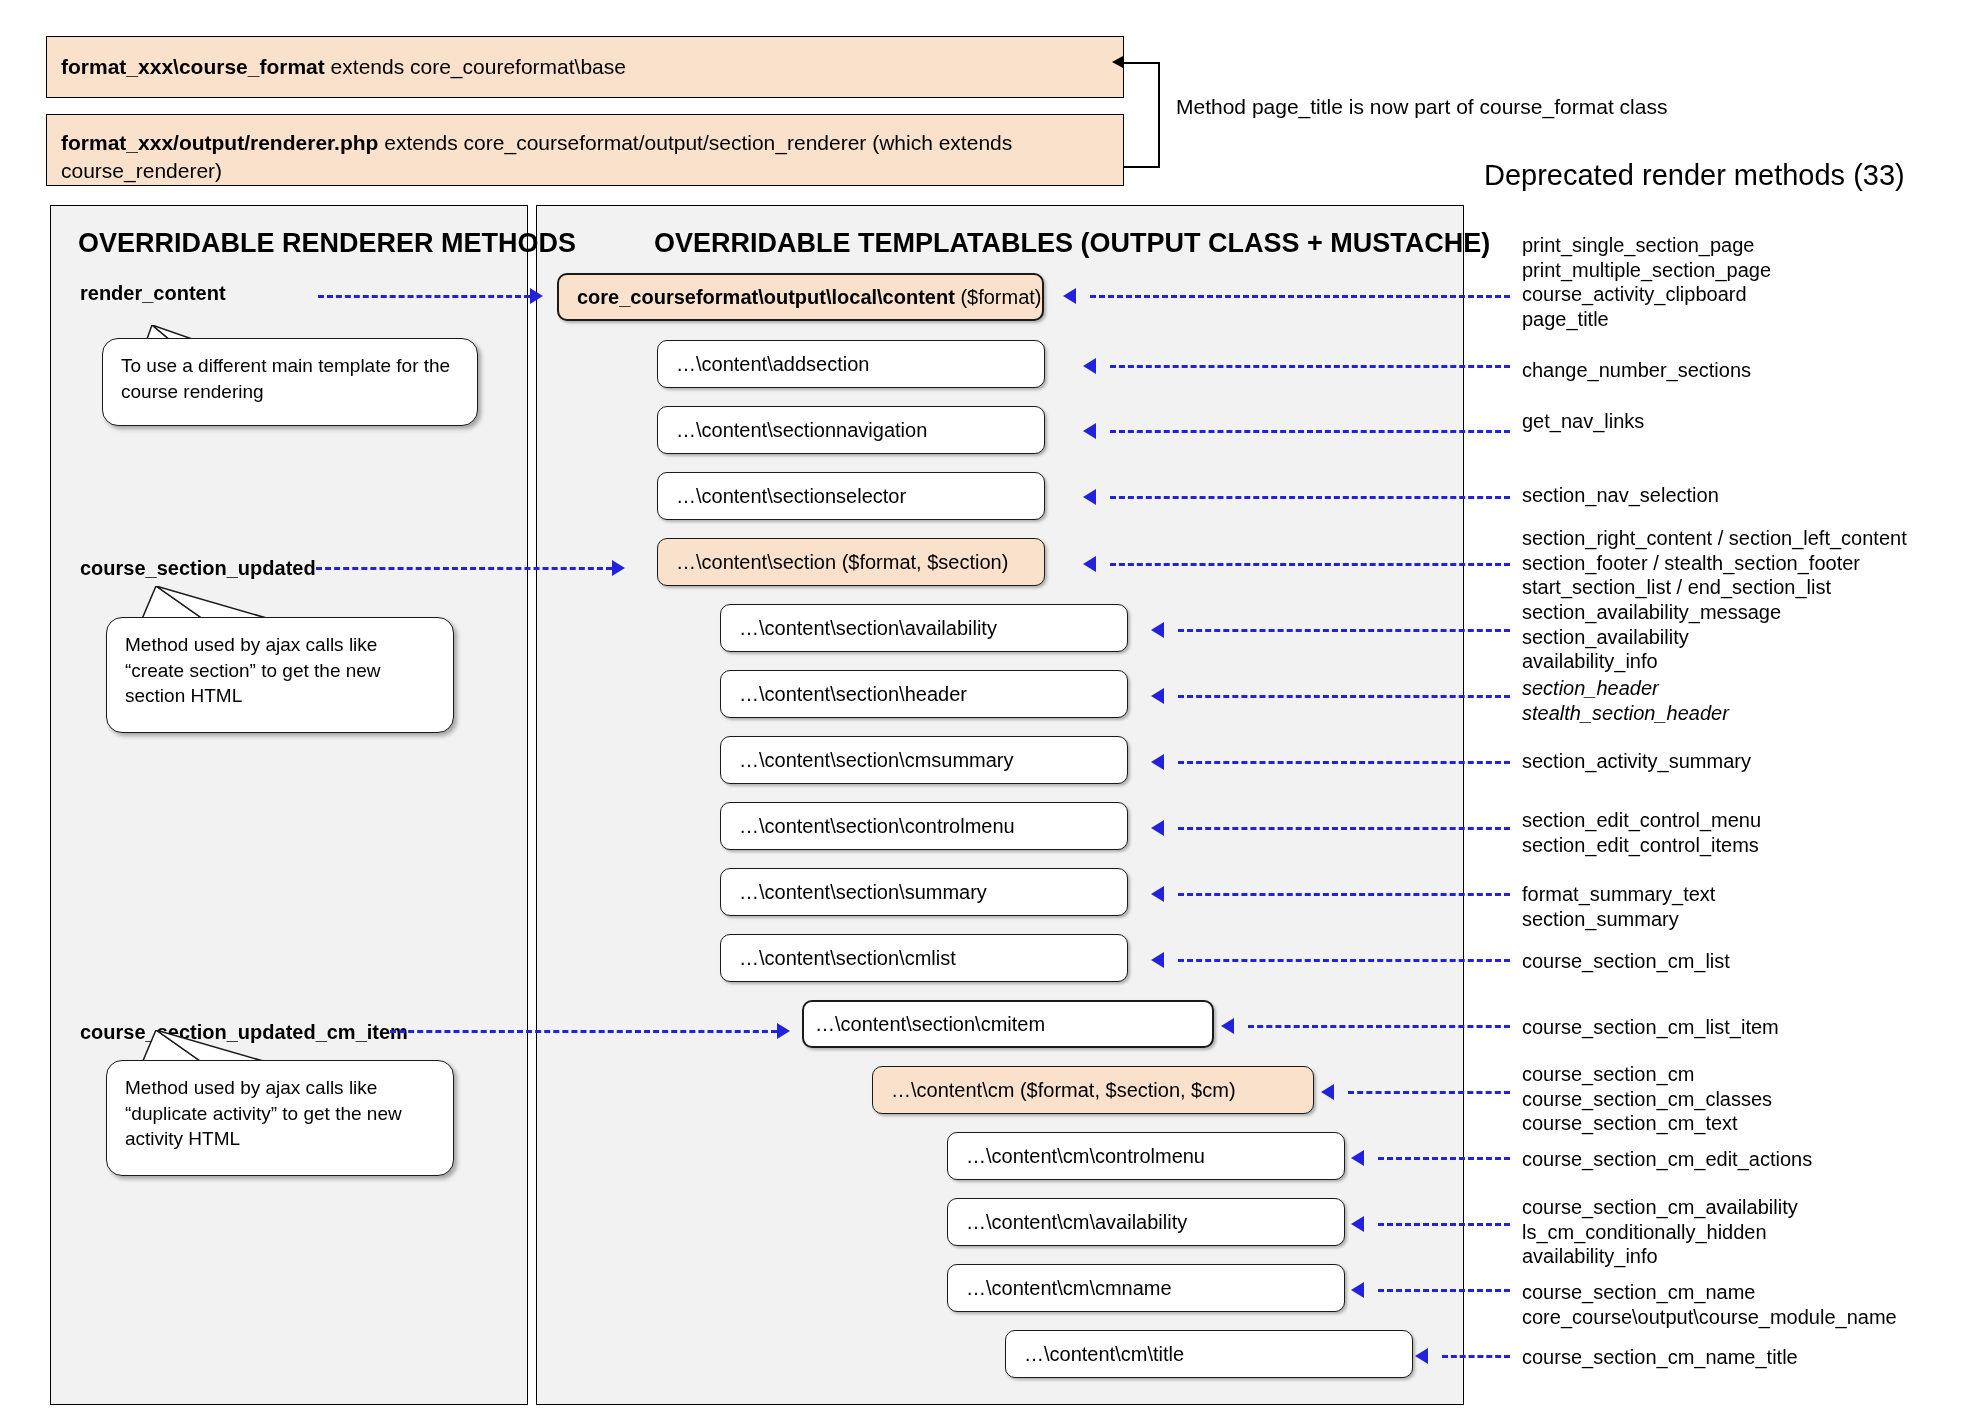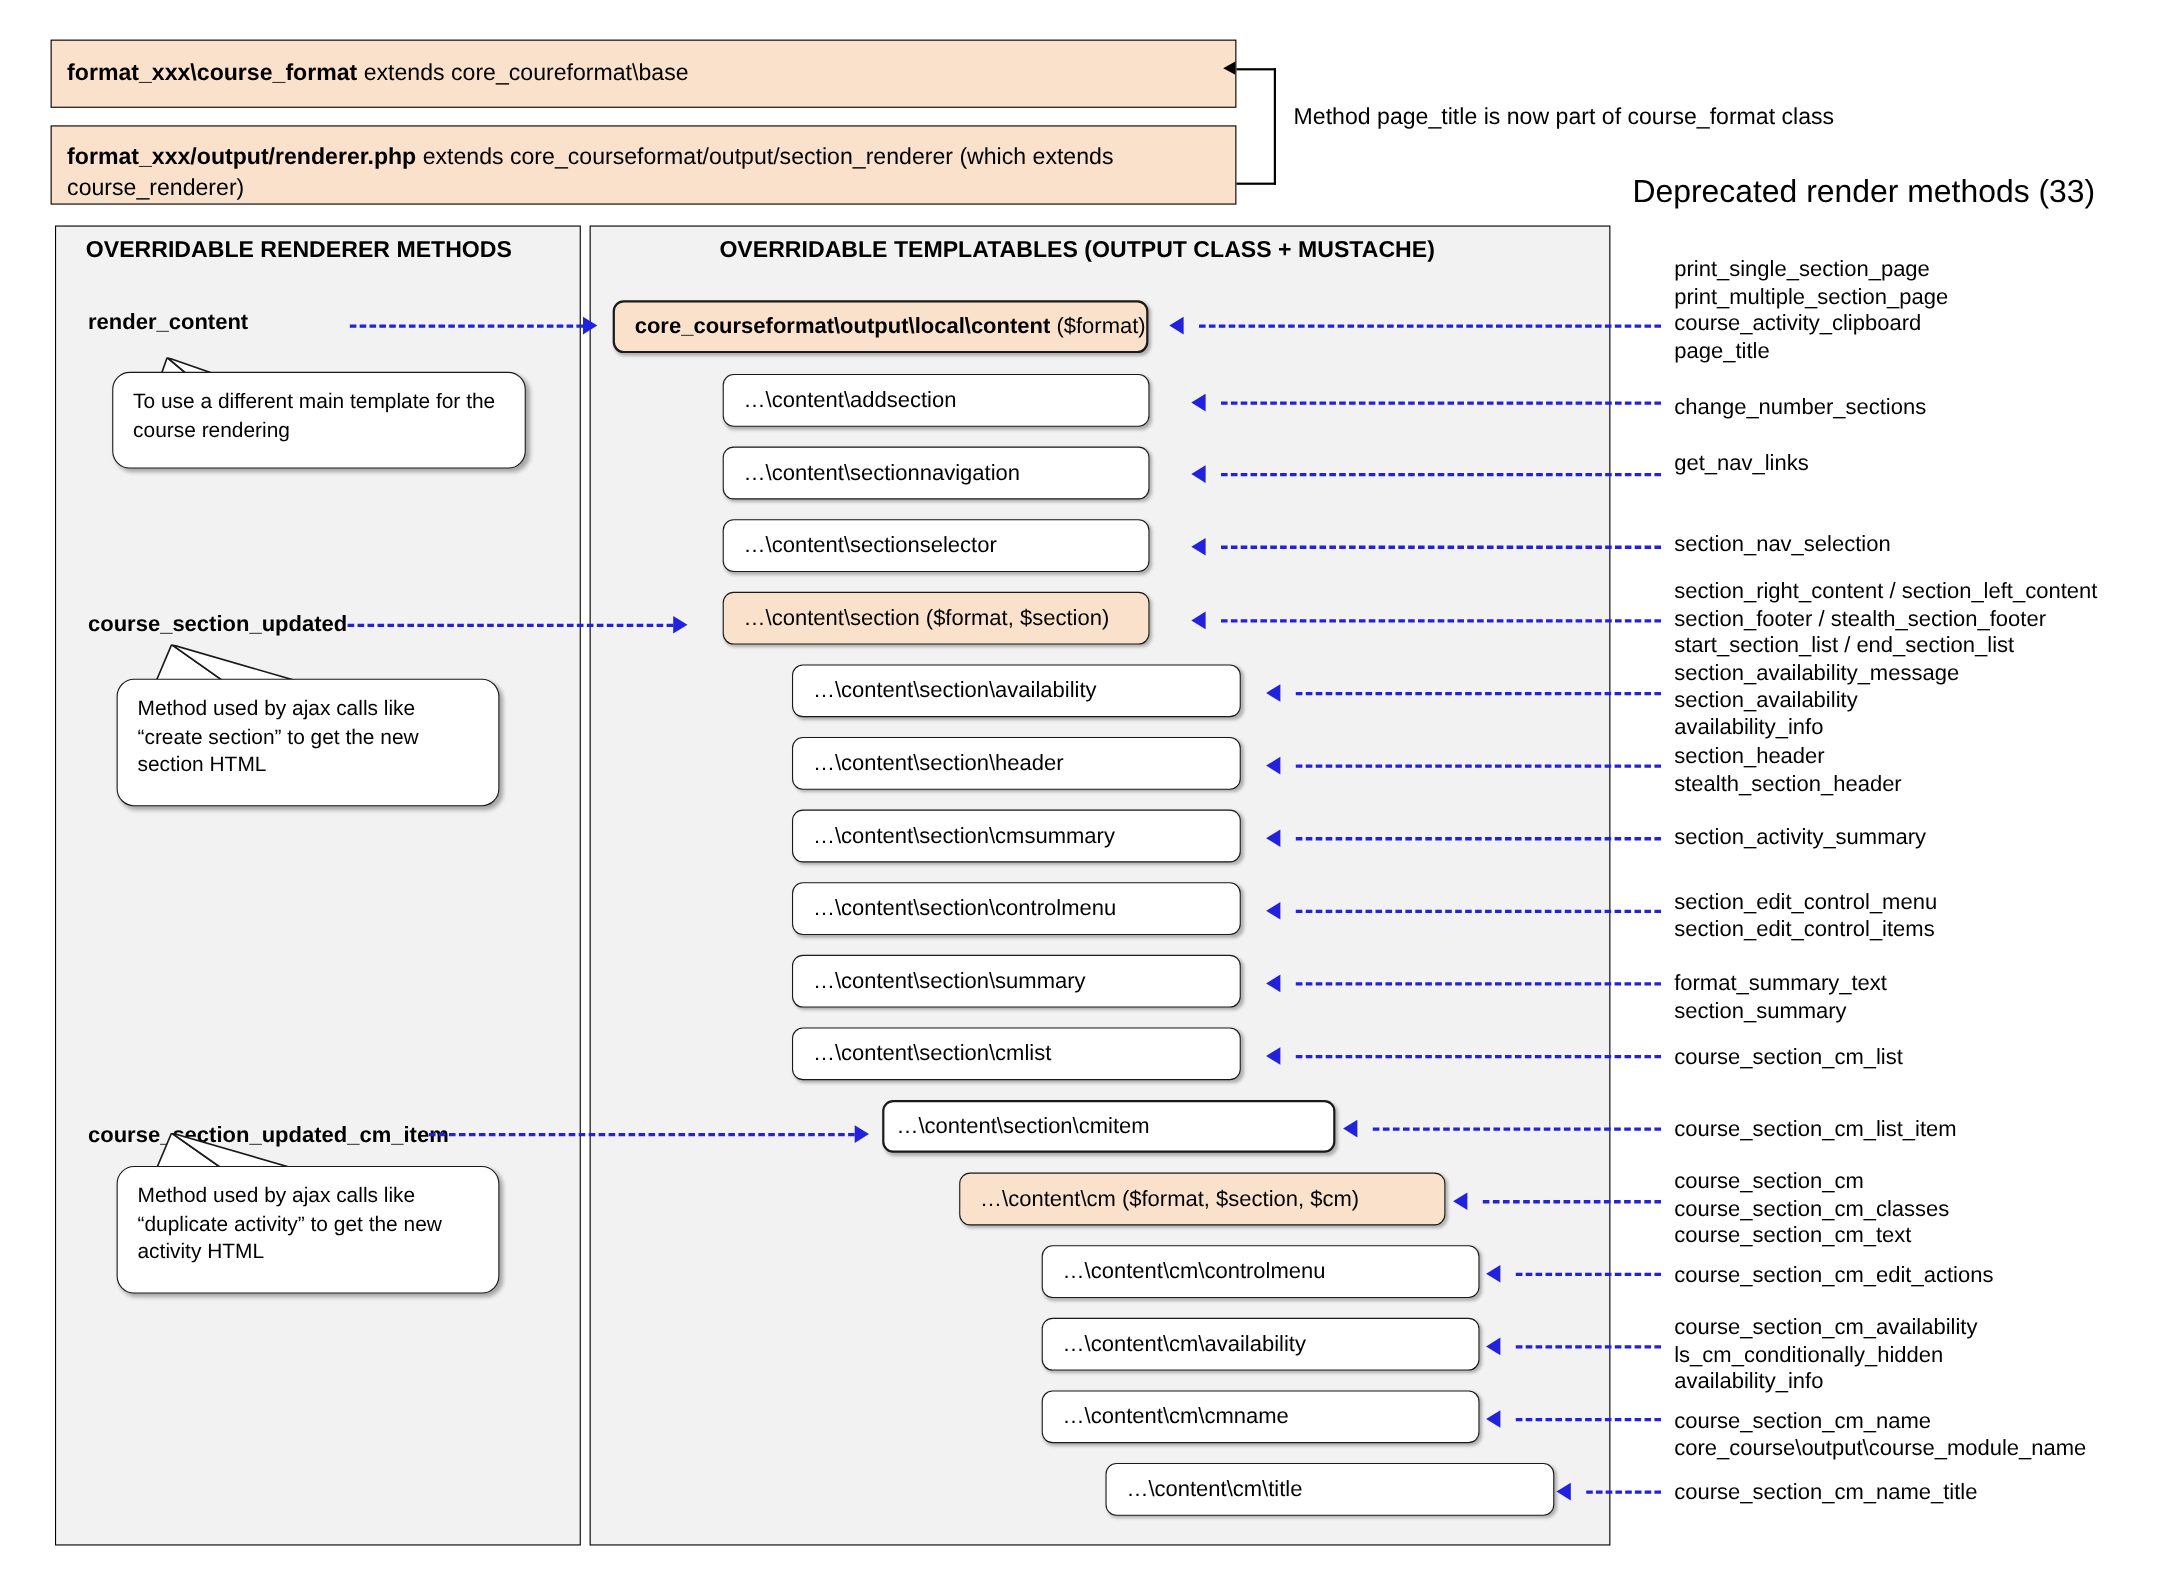--- a/index.html
+++ b/index.html
@@ -76,22 +76,22 @@
     position: absolute;
     background: #f2f2f2;
     border: 1px solid #000000;
     box-sizing: border-box;
   }
   #panel-left   { left: 50px;  top: 205px; width: 478px;  height: 1200px; }
   #panel-center { left: 536px; top: 205px; width: 928px;  height: 1200px; }
 
   .panel-title {
     position: absolute;
-    top: 216px;
-    font-size: 21px;
+    top: 228px;
+    font-size: 27px;
     font-weight: bold;
     white-space: nowrap;
   }
   #panel-left-title   { left: 78px; }
   #panel-center-title { left: 654px; }
 
   
   .method-label {
     position: absolute;
     font-size: 20px;
@@ -353,21 +353,21 @@
   <div>section_footer / stealth_section_footer</div>
   <div>start_section_list / end_section_list</div>
 </div>
 
 <div class="dep-group" style="left:1522px; top:600px;">
   <div>section_availability_message</div>
   <div>section_availability</div>
   <div>availability_info</div>
 </div>
 
-<div class="dep-group" style="left:1522px; top:676px;">
+<div class="dep-group" style="left:1522px; top:676px;font-style:italic;">
   <div>section_header</div>
   <div>stealth_section_header</div>
 </div>
 
 <div class="dep-group" style="left:1522px; top:749px;">
   <div>section_activity_summary</div>
 </div>
 
 <div class="dep-group" style="left:1522px; top:808px;">
   <div>section_edit_control_menu</div>

